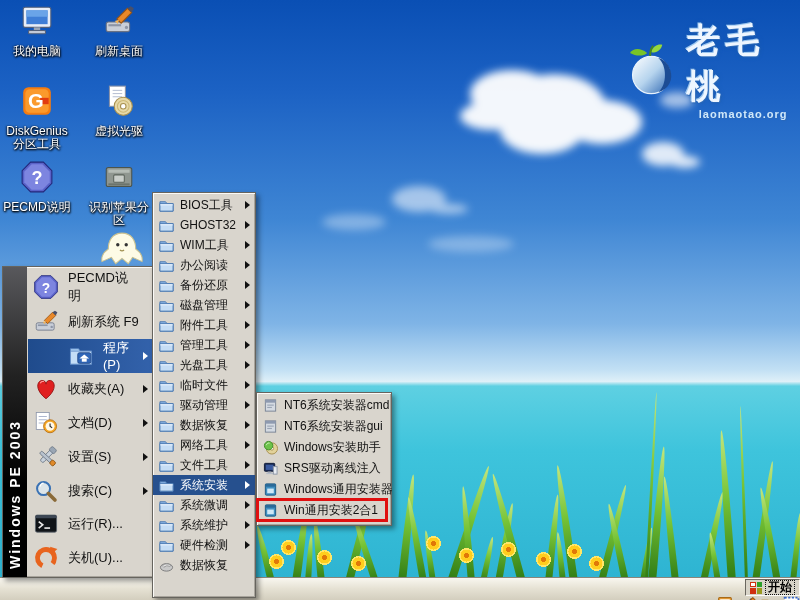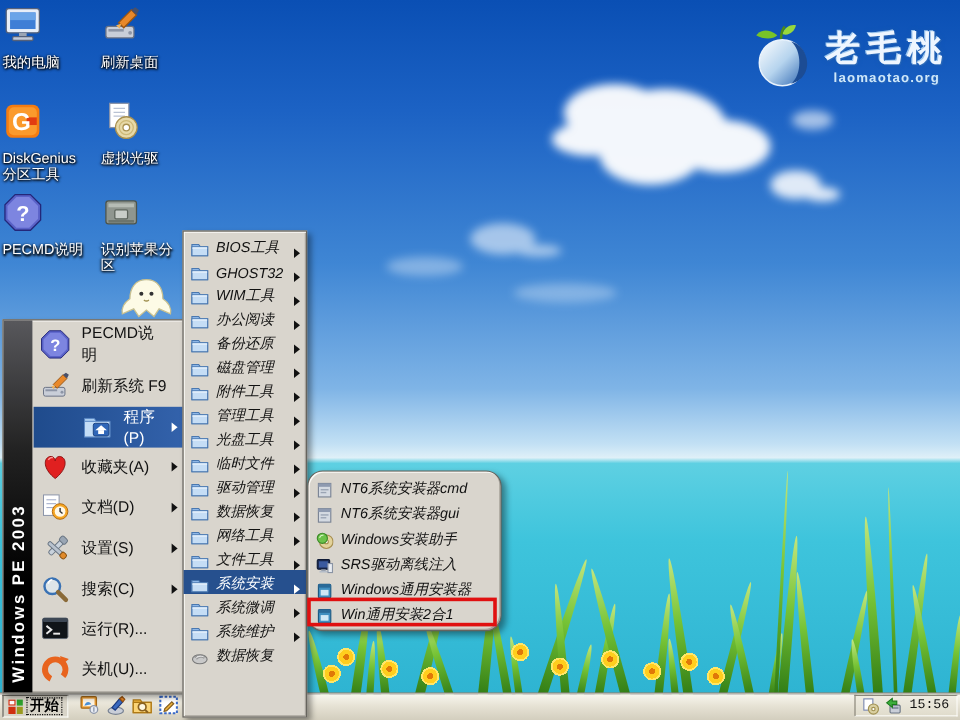--- a/index.html
+++ b/index.html
@@ -19,37 +19,37 @@
   .c3 { left:660px; top:92px;  width:34px; height:16px; opacity:.6; }
   .c4 { left:392px; top:186px; width:54px; height:26px; opacity:.55; box-shadow:30px 10px 0 -8px #fff; }
   .c5 { left:322px; top:214px; width:64px; height:16px; opacity:.35; }
   .c6 { left:428px; top:236px; width:86px; height:16px; opacity:.3; }
   .c7 { left:60px;  top:330px; width:120px; height:22px; opacity:.25; }
 
   
   .logo { position:absolute; left:626px; top:18px; display:flex; align-items:center; gap:6px; z-index:2; }
   .logo .peach { width:56px; height:56px; }
   .logo .ltxt  { display:flex; flex-direction:column; }
-  .logo .ltitle { font-size:29px; font-weight:bold; letter-spacing:5px; color:#eef6ff;
+  .logo .ltitle { font-size:34px; font-weight:bold; letter-spacing:5px; color:#eef6ff;
      text-shadow:1px 1px 0 #2a68b8, -1px -1px 0 #9cc6ee, 0 0 4px #1c5aa8; }
   .logo .lsite { font-size:11px; font-weight:bold; letter-spacing:1px; color:#cfe8fa;
      text-shadow:1px 1px 1px #2a68b8; margin-top:-2px; text-align:center; }
 
   
   .mascot { position:absolute; left:96px; top:231px; width:52px; height:38px; z-index:3; }
 
   
   #grass { position:absolute; left:0; right:0; bottom:22px; height:200px; z-index:2; pointer-events:none; }
   .blade { position:absolute; bottom:-4px; background:linear-gradient(to top,#2e7a14,#76c336 55%,#c4e67e);
      border-radius:50% 50% 0 0 / 100% 100% 0 0; transform-origin:bottom center; }
   .flower { position:absolute; width:17px; height:17px;
      background:radial-gradient(circle,#e07808 0 2.5px,#ffce1e 2.5px 6px,#ffe668 6px 7.5px,transparent 7.5px); }
 
   
-  .dicon { position:absolute; width:70px; z-index:2; cursor:default; }
+  .dicon { position:absolute; width:70px; text-align:center; z-index:2; cursor:default; }
   .dlabel { color:#fff; font-size:12px; line-height:13px;
      text-shadow:1px 1px 2px #000, -1px 0 2px rgba(0,0,0,.55), 0 1px 2px #000; }
   .ic { display:inline-block; }
   .ic svg { width:100%; height:100%; display:block; }
   .ic.big { width:34px; height:34px; margin:0 auto 3px auto; }
   .ic.mid { width:26px; height:26px; flex:none; }
   .ic.small { width:15px; height:15px; flex:none; }
 
   
   .menu3d { position:absolute; background:#d9d5cd; border:1px solid #66645e;
@@ -60,35 +60,35 @@
   .banner { width:24px; background:linear-gradient(180deg,#58585c 0%,#222 35%,#000 70%); position:relative; flex:none; }
   .banner span { position:absolute; bottom:8px; left:4px; writing-mode:vertical-rl; transform:rotate(180deg);
      color:#fff; font-weight:bold; font-size:14px; letter-spacing:2px; white-space:nowrap; }
   #start-items { flex:1; display:flex; flex-direction:column; padding:2px 1px; }
   .s-item { flex:1; display:flex; align-items:center; gap:9px; padding:0 14px 0 5px;
      font-size:13px; color:#111; position:relative; }
   .s-item.hl { background:linear-gradient(90deg,#1f4b8c,#3362ab); color:#fff;padding-left:40px; }
 
   
   #programs-menu { left:152px; top:192px; width:104px; height:406px; z-index:12; padding:2px 0; }
-  #install-menu  { left:256px; top:392px; width:162px; height:134px; z-index:13; padding:2px 0;border-radius:13px; }
-  .p-item, .i-item { display:flex; align-items:flex-end; gap:6px; padding:0 4px 0 6px;
-     font-size:12px; color:#111; position:relative; white-space:nowrap;font-style:italic; }
+  #install-menu  { left:256px; top:392px; width:136px; height:134px; z-index:13; padding:2px 0; }
+  .p-item, .i-item { display:flex; align-items:center; gap:6px; padding:0 4px 0 6px;
+     font-size:12px; color:#111; position:relative; white-space:nowrap; }
   .p-item { height:20px; }
   .i-item { height:21px; }
   .p-item.hl { background:#26508e; color:#fff; }
   .i-item.red::after { content:""; position:absolute; left:-1px; right:3px; top:-2px; bottom:-1px;
      border:3px solid #e01010; pointer-events:none; }
   .arrow { position:absolute; right:5px; width:0; height:0;
      border-top:4px solid transparent; border-bottom:4px solid transparent; border-left:5px solid currentColor; }
 
   
   #taskbar { position:absolute; left:0; right:0; bottom:0; height:22px; z-index:5;
      background:linear-gradient(#f7f5ed,#e6e2d4 45%,#d3cebe);
-     border-top:1px solid #f8f6f0; box-shadow:0 -1px 0 #8a867a; display:flex; align-items:flex-start; }
+     border-top:1px solid #f8f6f0; box-shadow:0 -1px 0 #8a867a; display:flex; align-items:flex-end;flex-direction:column; }
   #start-btn { margin-left:2px; height:19px; background:#d8d4c8; border:1px solid;
      border-color:#6a675f #fbfaf6 #fbfaf6 #6a675f; display:flex; align-items:center; gap:3px;
      padding:0 4px; cursor:pointer; }
   .winlogo { width:12px; height:12px; display:grid; grid-template-columns:1fr 1fr; grid-template-rows:1fr 1fr; gap:1px; flex:none; }
   .winlogo i { display:block; }
   .wl1 { background:#fff; border:1.5px solid #d03010; }
   .wl2 { background:#2ca02c; }
   .wl3 { background:#d03010; }
   .wl4 { background:#9a9a20; }
   .start-label { font-weight:bold; font-size:12px; line-height:13px; border:1px dotted #111; padding:0 2px; }
@@ -535,20 +535,31 @@
             <path d="M1 6 h14 v8 H1 z" fill="#c5ddf5" stroke="#4a78b0"></path>
             <path d="M1.5 6.5 h13 v1.5 H1.5 z" fill="#ddebfa"></path>
           </svg>
         </span>
         <span class="mlabel">系统维护</span>
         <span class="arrow"></span>
       </div>
       <div class="p-item">
         <span class="ic small">
           <svg viewBox="0 0 16 16">
+            <path d="M1 4 h6 l1.5 2 H15 v8 H1 z" fill="#8fb8e8" stroke="#4a78b0"></path>
+            <path d="M1 6 h14 v8 H1 z" fill="#c5ddf5" stroke="#4a78b0"></path>
+            <path d="M1.5 6.5 h13 v1.5 H1.5 z" fill="#ddebfa"></path>
+          </svg>
+        </span>
+        <span class="mlabel">硬件检测</span>
+        <span class="arrow"></span>
+      </div>
+      <div class="p-item">
+        <span class="ic small">
+          <svg viewBox="0 0 16 16">
             <ellipse cx="8" cy="10" rx="6.5" ry="4" fill="#c9c9c9" stroke="#7a7a7a"></ellipse>
             <path d="M3.5 8.5 C6 5.5 11 5.5 13 8.5" fill="#e2e2e2" stroke="#8a8a8a"></path>
             <path d="M5 10 q3 -3 7 -1" stroke="#9a9a9a" fill="none"></path>
           </svg>
         </span>
         <span class="mlabel">数据恢复</span>
       </div>
     </div>
   <div id="install-menu" class="menu3d">
       <div class="i-item">

